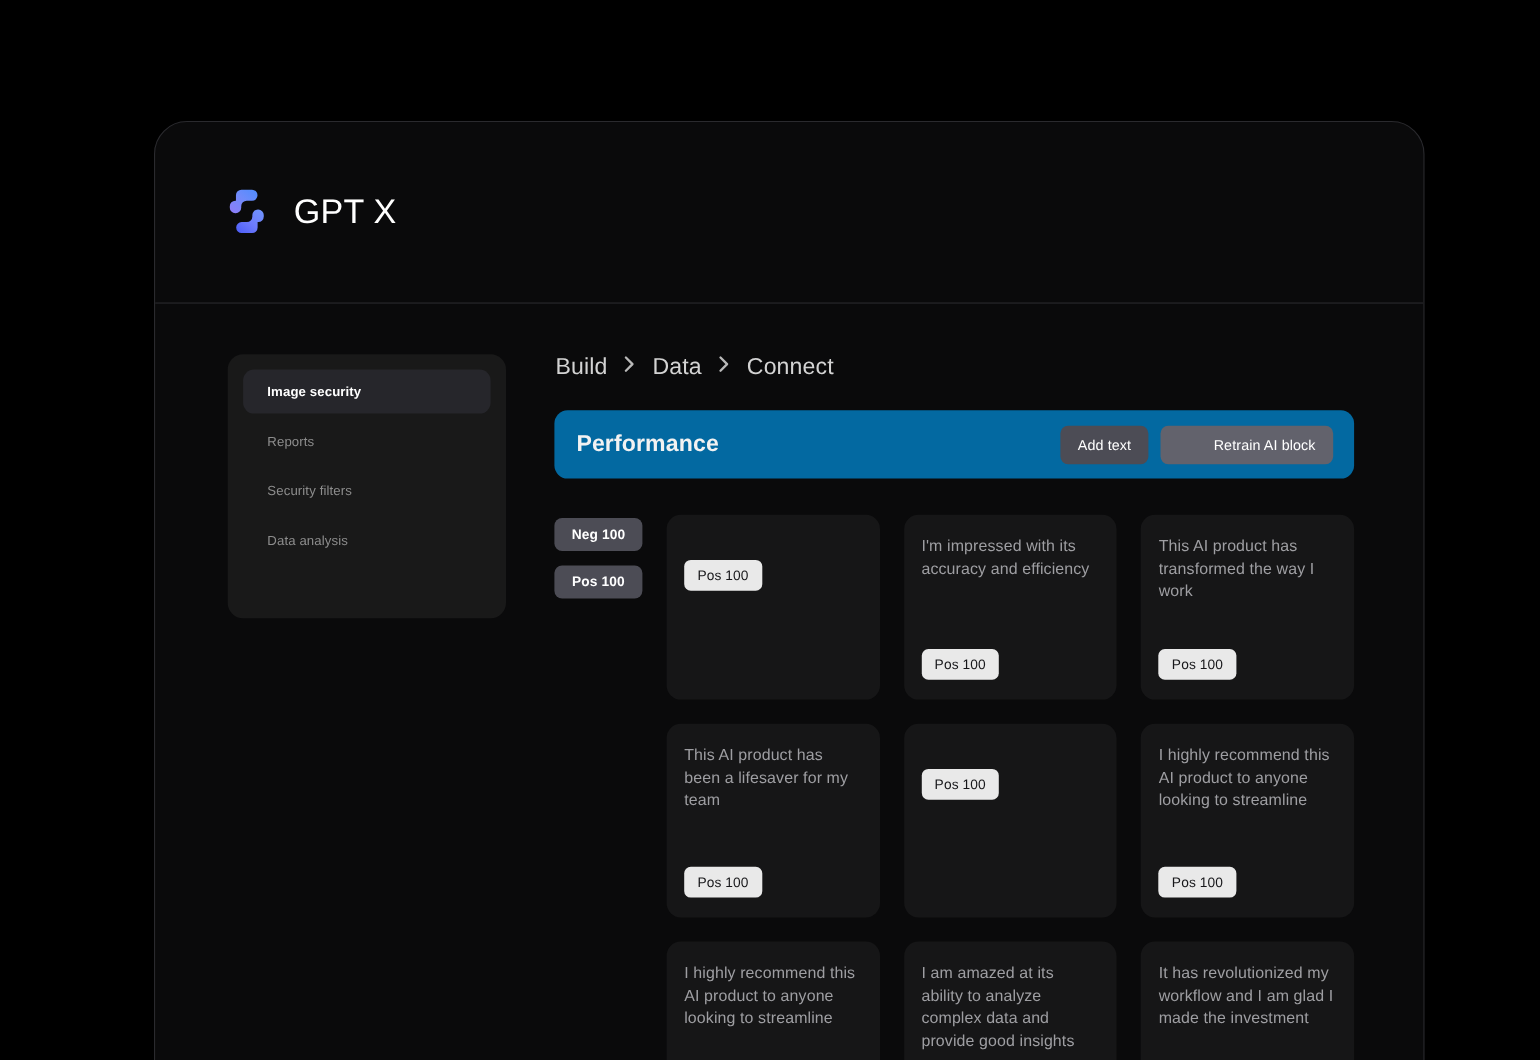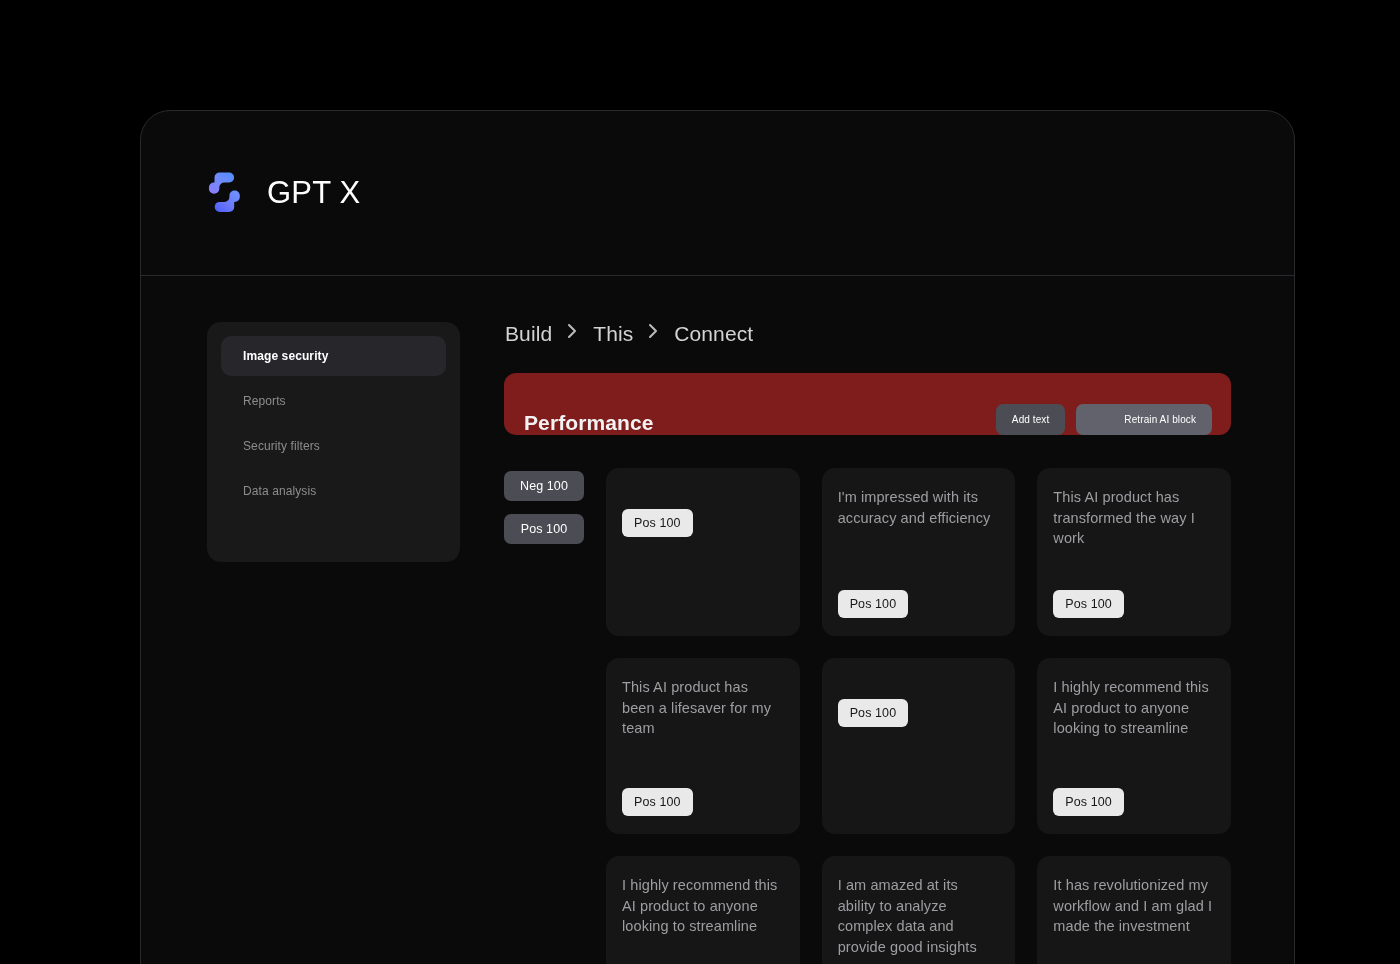--- a/index.html
+++ b/index.html
@@ -128,43 +128,43 @@
   .crumb-sep {
     width: 11px;
     height: 18px;
     display: inline-block;
     position: relative;
   }
   .crumb-sep svg { display: block; }
 
   
   .perf-panel {
-    background: #7f1d1d;
+    background: #0369a1;
     border-radius: 12px;
     height: 62px;
     display: flex;
-    align-items: flex-end;
+    align-items: center;
     justify-content: space-between;
     padding: 0 19px 0 20px;
     margin-bottom: 33px;
   }
   .perf-title {
     font-size: 21px;
     color: #f2f2f2;
     letter-spacing: 0.1px;
   }
   .perf-actions {
     display: flex;
     gap: 11px;
     align-items: center;
   }
   .btn {
     border: none;
     border-radius: 7px;
-    font-size: 10px;
+    font-size: 13px;
     color: #ffffff;
     padding: 10px 16px;
     cursor: pointer;
     font-family: inherit;
     white-space: nowrap;
     letter-spacing: 0.1px;
   }
   .btn-secondary { background: #4c4c55; }
   .btn-primary   { background: #62626c; padding-left: 48px; }
 
@@ -183,20 +183,21 @@
     width: 80px;
     background: #4c4c55;
     border-radius: 7px;
     color: #ffffff;
     font-size: 12.5px;
     text-align: center;
     padding: 8px 0;
     margin-bottom: 13px;
     cursor: pointer;
     letter-spacing: 0.1px;
+    font-weight: bold;
   }
 
   .cards-col {
     flex: 1 1 auto;
     min-width: 0;
   }
   .card-grid {
     display: grid;
     grid-template-columns: repeat(3, 1fr);
     column-gap: 22px;
@@ -280,21 +281,21 @@
 
       <main class="content">
 
         <div class="breadcrumb">
           <span class="crumb">Build</span>
           <span class="crumb-sep">
             <svg width="11" height="18" viewBox="0 0 11 18" fill="none" xmlns="http://www.w3.org/2000/svg">
               <path d="M2 3l6 6-6 6" stroke="#b9b9b9" stroke-width="2.1" stroke-linecap="round" stroke-linejoin="round"></path>
             </svg>
           </span>
-          <span class="crumb">This</span>
+          <span class="crumb">Data</span>
           <span class="crumb-sep">
             <svg width="11" height="18" viewBox="0 0 11 18" fill="none" xmlns="http://www.w3.org/2000/svg">
               <path d="M2 3l6 6-6 6" stroke="#b9b9b9" stroke-width="2.1" stroke-linecap="round" stroke-linejoin="round"></path>
             </svg>
           </span>
           <span class="crumb">Connect</span>
         </div>
 
         <section class="perf-panel">
           <h2 class="perf-title">Performance</h2>

